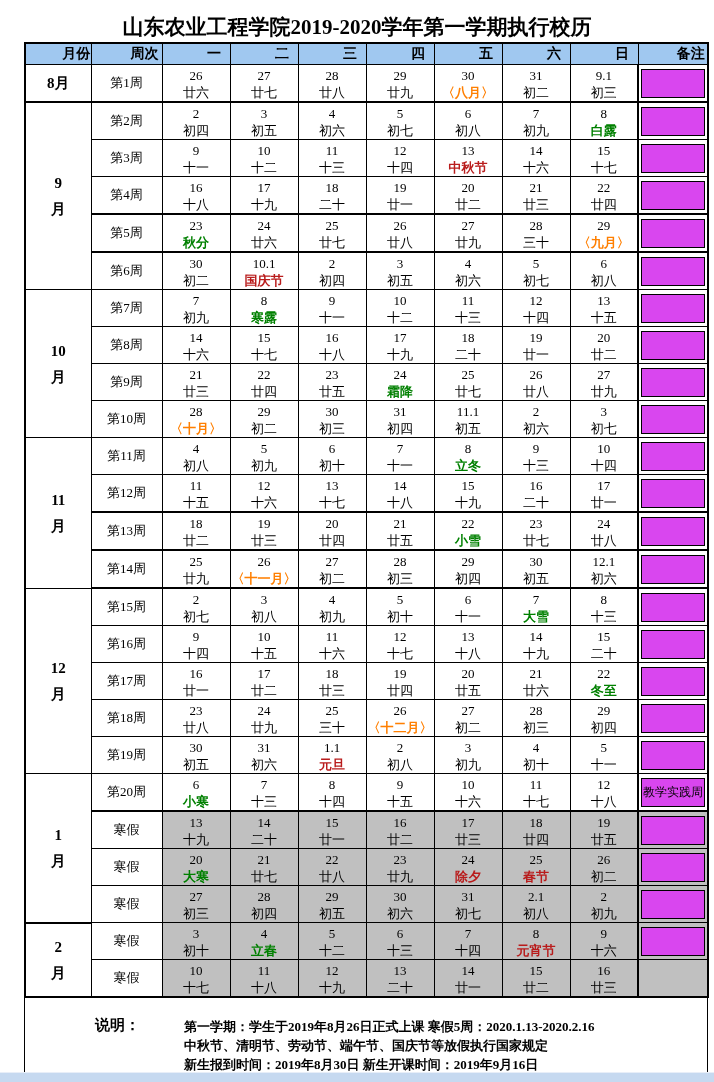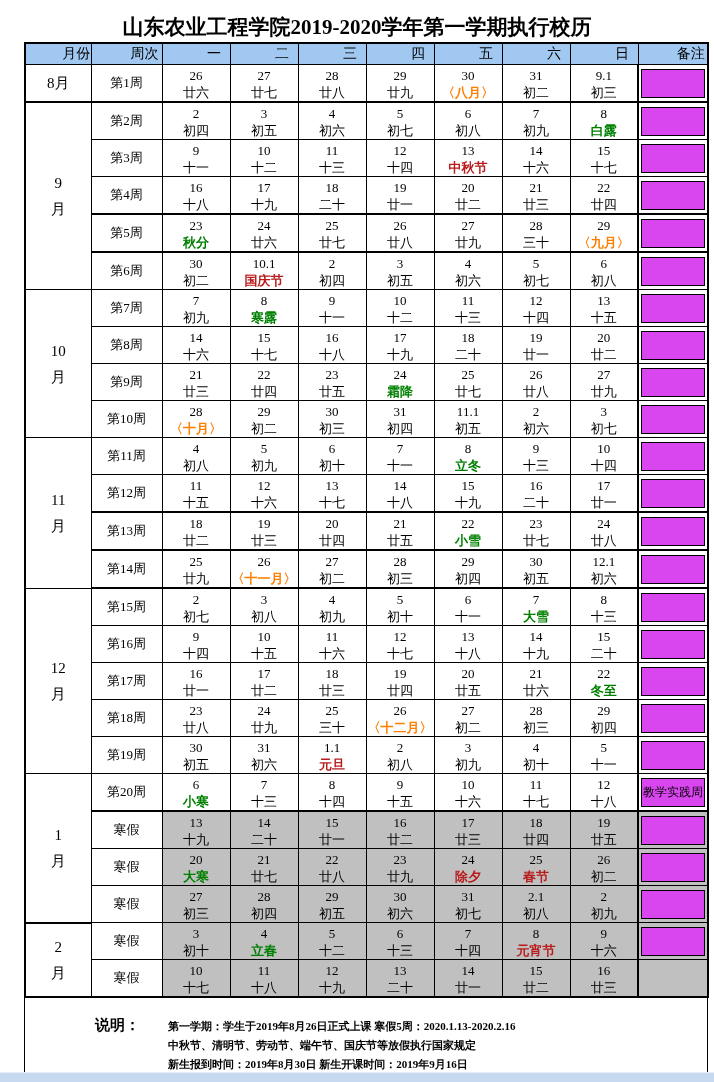--- a/index.html
+++ b/index.html
@@ -16,24 +16,24 @@
   table.cal {
     border-collapse:collapse; table-layout:fixed;
     margin-left:24px; width:685px;
     border:2px solid #000;
   }
   .cal th, .cal td {
     border:1px solid #000; text-align:center; vertical-align:middle;
     padding:0; overflow:hidden;
   }
   .cal thead th {
-    background:#a0c8f0; font-size:14px; font-weight:normal; height:20px;padding-left:36px;
+    background:#a0c8f0; font-size:14px; font-weight:bold; height:20px;padding-left:36px;
   }
   .cal tbody td { height:36px; background:#ffffff; }
-  td.month-cell { font-size:15px; font-weight:normal; line-height:26px; }
+  td.month-cell { font-size:15px; font-weight:bold; line-height:26px; }
   td.week-cell  { font-size:13px;margin-top:47px; }
   td.day-cell .num { font-size:13px; line-height:18px; padding-top:1px; }
   td.day-cell .sub { font-size:13px; line-height:16px; }
   .sub.o { color:#ff7f00; font-weight:bold; }
   .sub.g { color:#008000; font-weight:bold; }
   .sub.b { color:#b91c1c; font-weight:bold; }
   tr.gray td.day-cell, tr.gray td.remark-cell { background:#c0c0c0; }
   tr.thick td { border-bottom-width:2px; }
   td.remark-cell { border-left-width:2px; }
   .remark-box {
@@ -43,21 +43,21 @@
   }
   .notes {
     margin-left:24px; width:684px; height:90px; box-sizing:border-box;
     border-left:1px solid #000; border-right:1px solid #000;
     position:relative; font-weight:bold;
   }
   .notes-heading {
     position:absolute; left:70px; top:18px; font-size:15px; font-weight:bold;font-family:Liberation Serif, serif;
   }
   .notes-lines { position:absolute; left:143px; top:19px; }
-  .notes-line { font-size:11px; line-height:19px; white-space:nowrap; }
+  .notes-line { font-size:13px; line-height:19px; white-space:nowrap;margin-left:16px; }
   .bottom-strip {
     position:absolute; left:0; bottom:0; width:714px; height:9px;
     background:#c6d9f0; border-top:1px solid #e8eef8;
   }
 </style>
 </head>
 <body>
 
 <div class="page-title">山东农业工程学院2019-2020学年第一学期执行校历</div>
 

